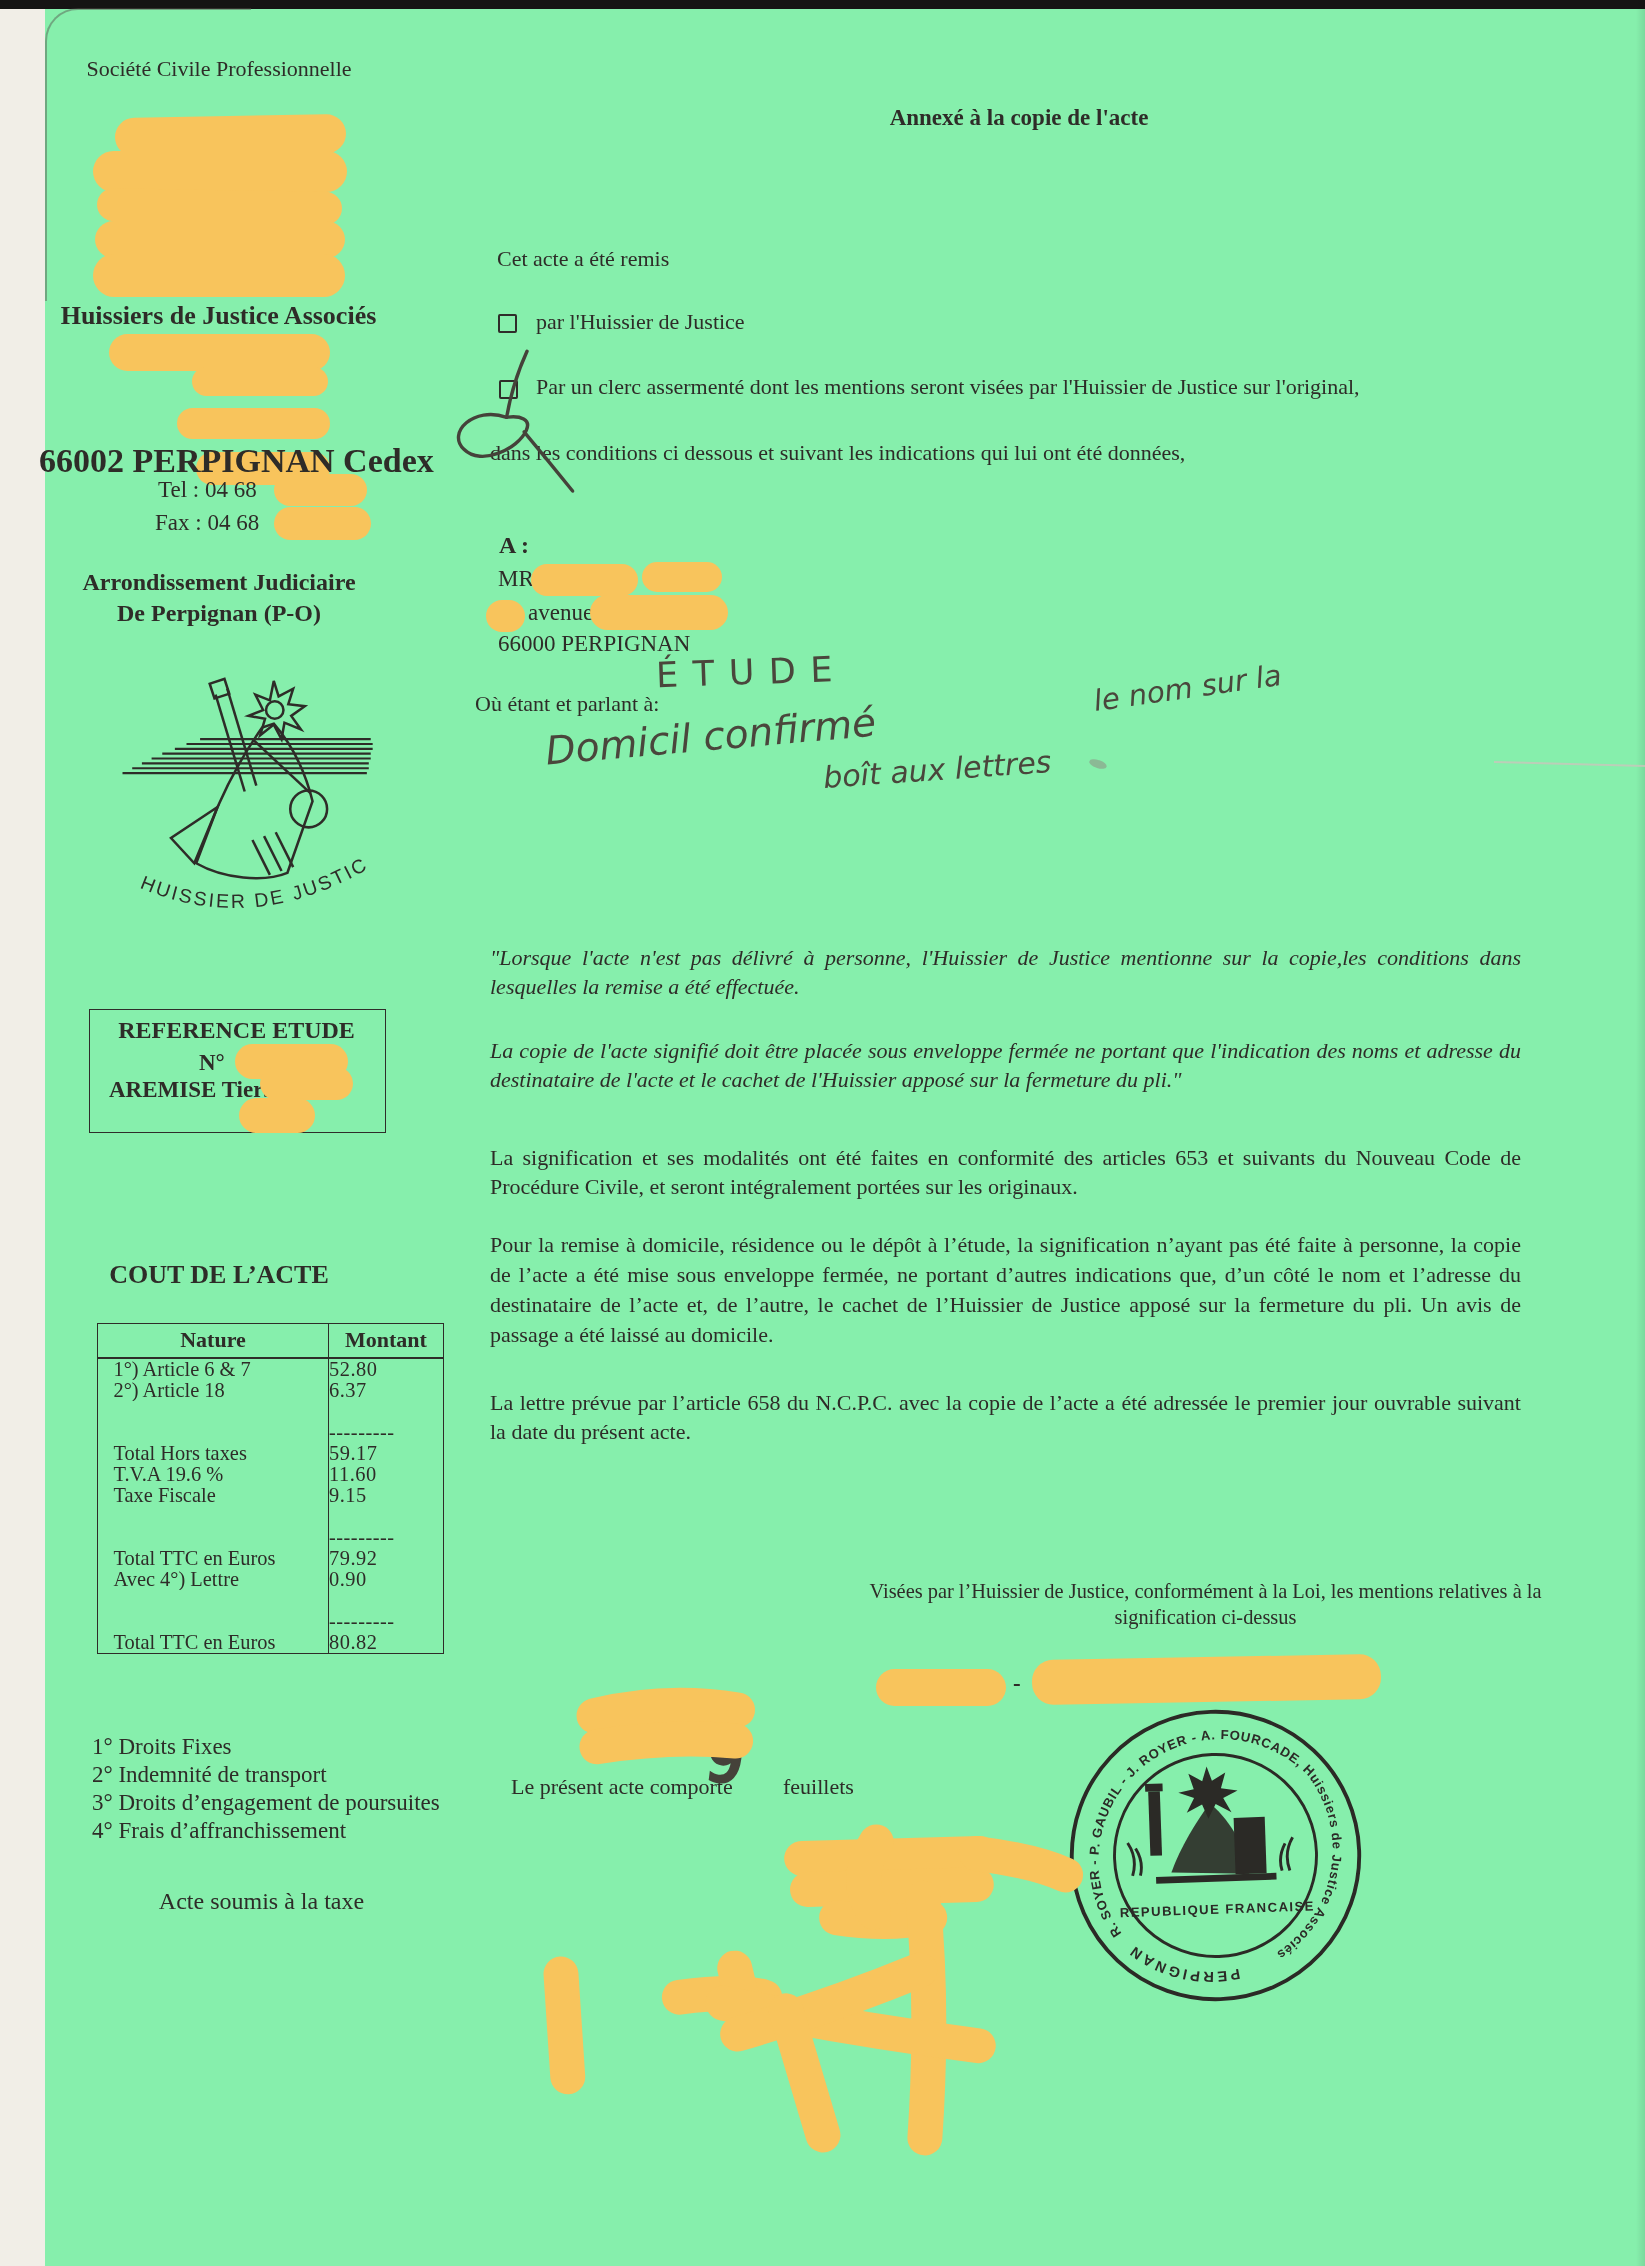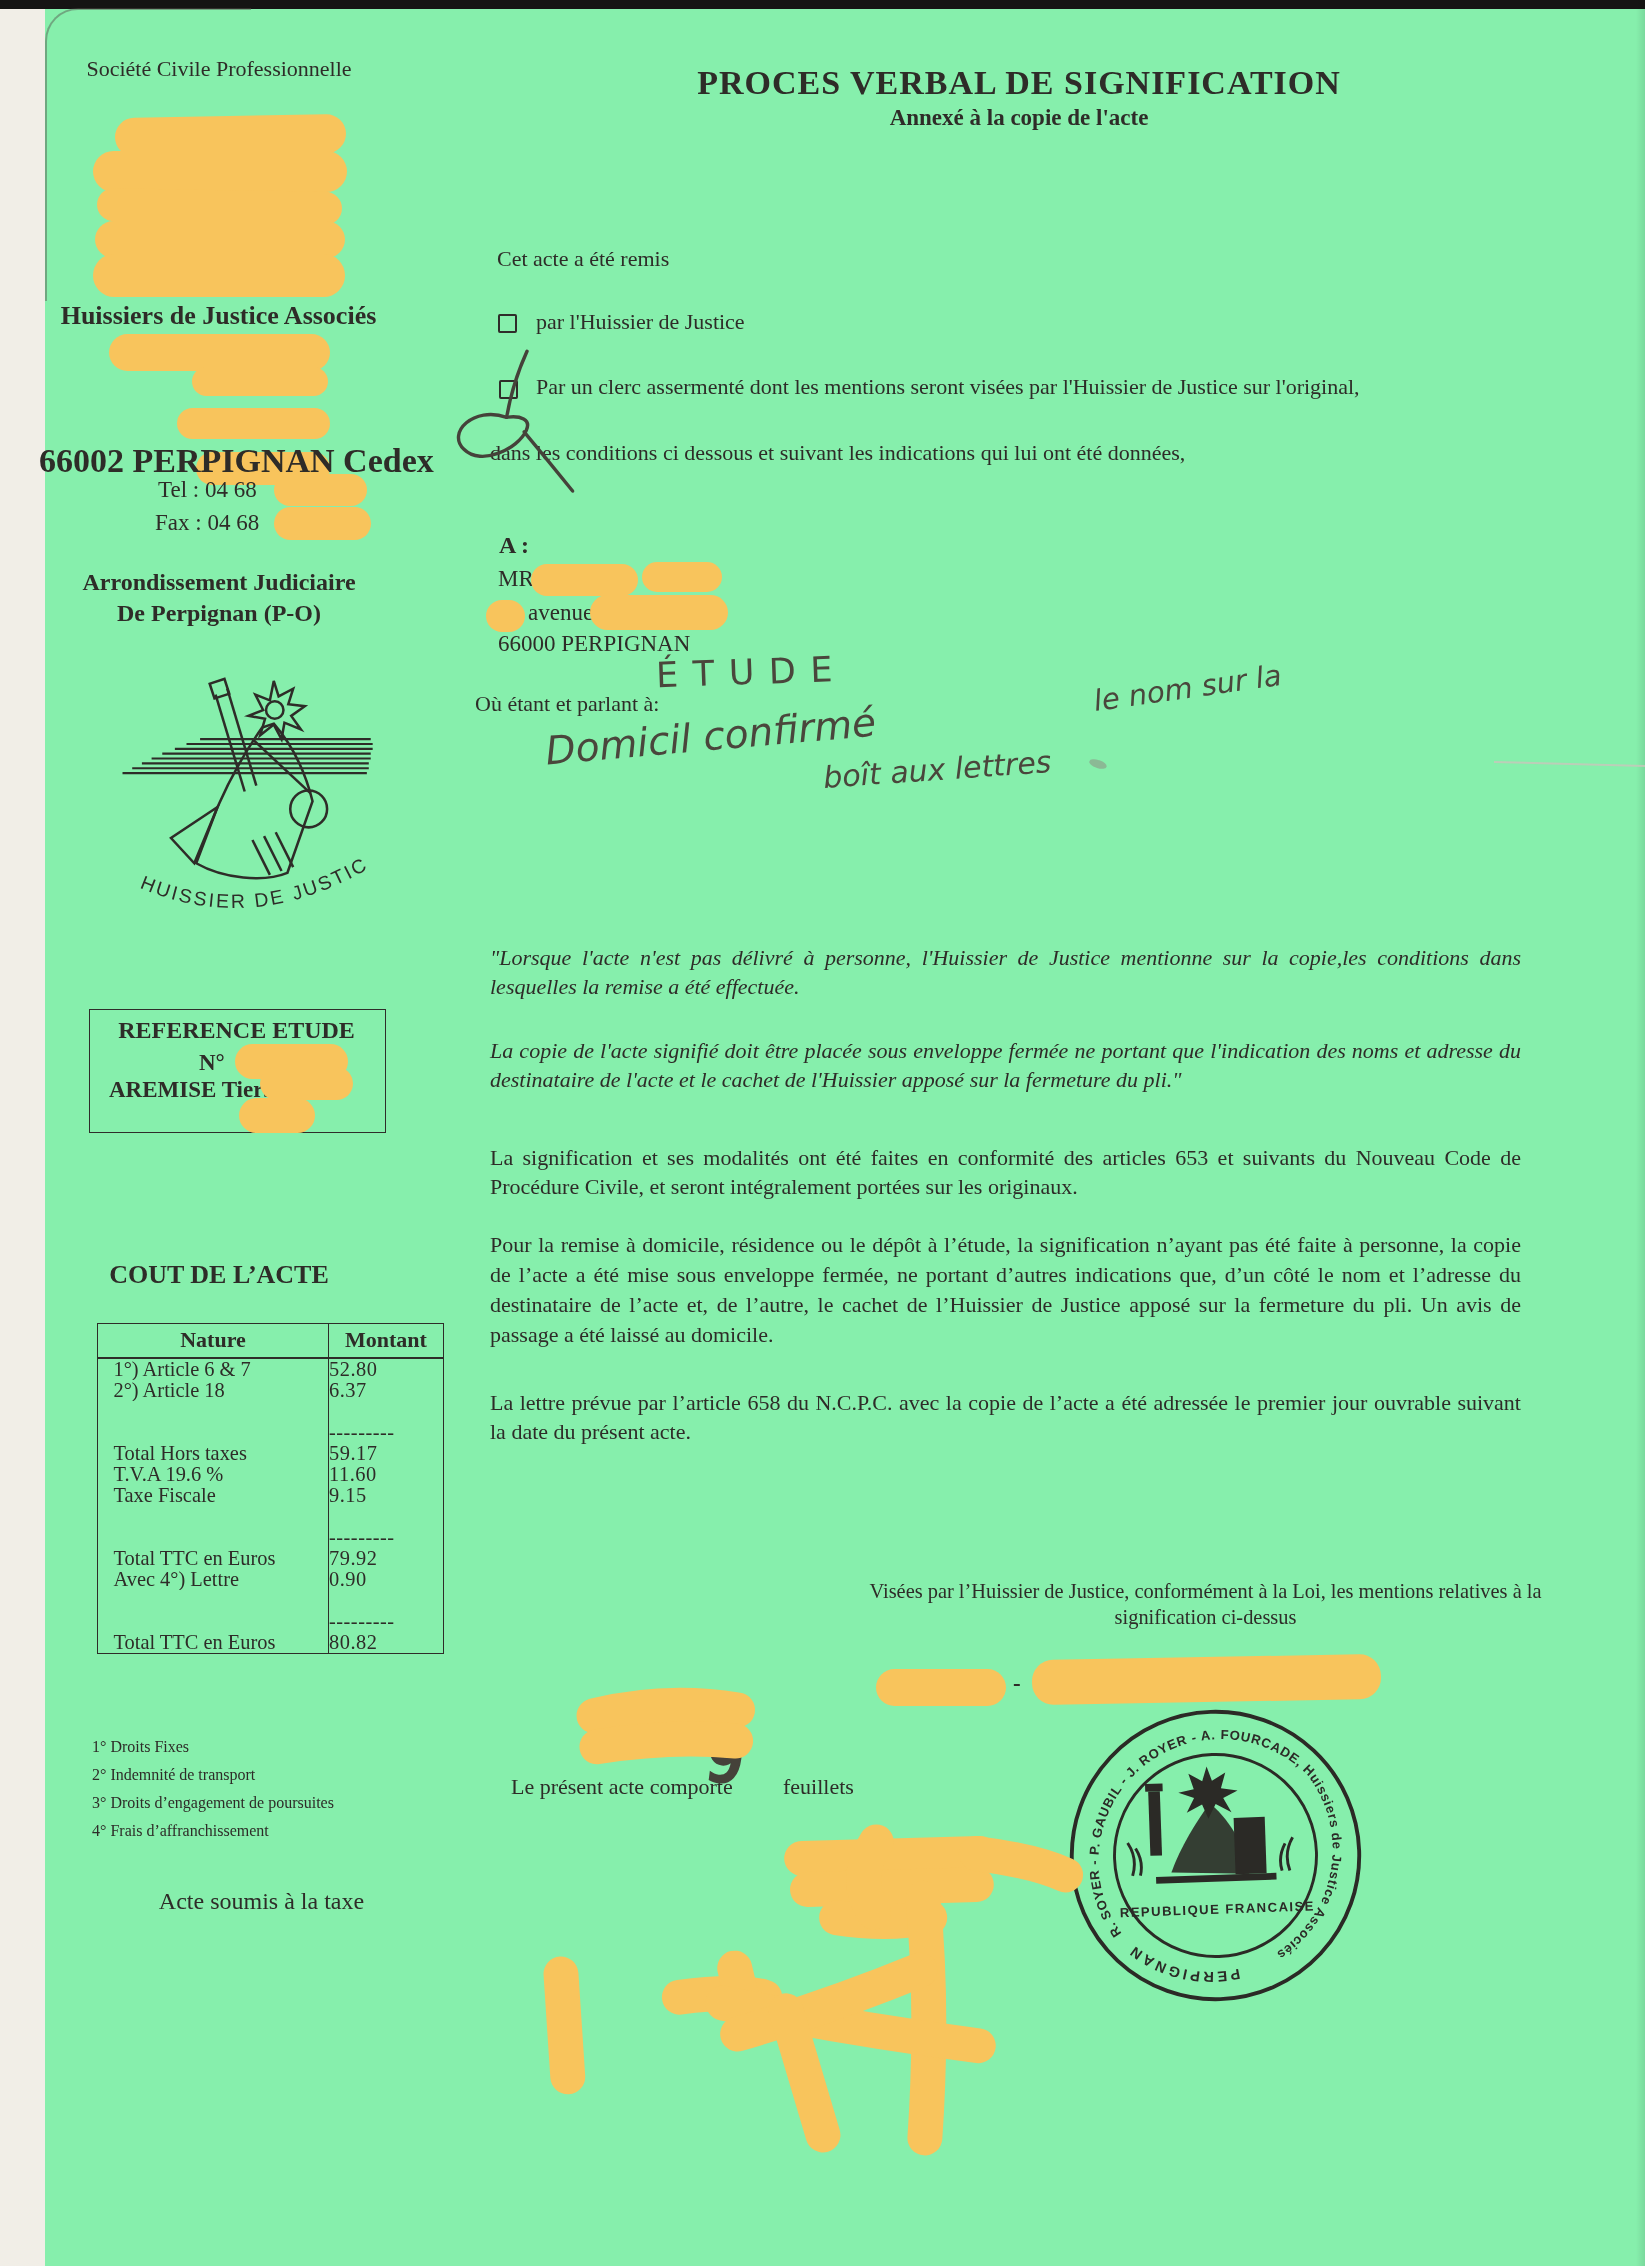--- a/index.html
+++ b/index.html
@@ -16,21 +16,21 @@
   .cb{position:absolute;width:14.6px;height:14.6px;border:2.4px solid #2f2d2a;border-radius:1.9px;background:transparent;}
   
   .costtable{position:absolute;left:97px;top:1323px;width:345px;border:1.9px solid #2e2c28;background:transparent;font-size:20.4px;}
   .costhead{display:flex;border-bottom:2.9px solid #2e2c28;font-weight:bold;font-size:22px;height:33px;line-height:31px;}
   .costhead .cn{width:231px;border-right:1.9px solid #2e2c28;text-align:center;box-sizing:border-box;}
   .costhead .cm{flex:1;text-align:center;}
   .crow{display:flex;height:21px;line-height:21px;}
   .crow .n{width:231px;padding-left:15.5px;border-right:1.9px solid #2e2c28;box-sizing:border-box;overflow:hidden;}
   .crow .m{flex:1;text-align:left;padding-right:11.6px;letter-spacing:0.5px;}
   .refbox{position:absolute;left:89px;top:1009px;width:295px;height:122px;border:1.9px solid #2f2d2a;}
-  .fnline{font-size:16px;line-height:28px;white-space:nowrap;}
+  .fnline{font-size:23px;line-height:28px;white-space:nowrap;}
   .edge-corner{position:absolute;left:45px;top:7.8px;width:204px;height:291px;
                border-left:2.9px solid #55524c;border-top:2.9px solid #55524c;
                border-top-left-radius:33px;opacity:.45;}
 </style>
 </head>
 <body>
 
 <div id="page">
 
   <div class="abs" style="left:0;top:0;width:1646px;height:8.7px;background:#151413;"></div>
@@ -172,21 +172,20 @@
 
   <div class="abs" style="left:92px;top:1733px;">
     <div class="fnline">1° Droits Fixes</div>
     <div class="fnline">2° Indemnité de transport</div>
     <div class="fnline">3° Droits d’engagement de poursuites</div>
     <div class="fnline">4° Frais d’affranchissement</div>
   </div>
 
   <div class="abs ctr nw" style="left:82px;top:1888px;width:359px;font-size:24px;">Acte soumis à la taxe</div>
 
-  <div class="abs ctr nw b" style="left:490px;top:64px;width:1058px;font-size:34px;letter-spacing:1px;">PROCES VERBAL DE SIGNIFICATION</div>
   <div class="abs ctr nw b" style="left:490px;top:105px;width:1058px;font-size:23px;">Annexé à la copie de l'acte</div>
 
   <div class="abs nw" style="left:497px;top:246px;font-size:22px;">Cet acte a été remis</div>
 
   <div class="cb" style="left:498px;top:314px;"></div>
   <div class="abs nw" style="left:536px;top:309px;font-size:22px;">par  l'Huissier de Justice</div>
 
   <div class="cb" style="left:499px;top:380px;"></div>
   <div class="abs nw" style="left:536px;top:374px;font-size:22px;">Par un clerc assermenté dont les mentions seront visées par l'Huissier de Justice sur l'original,</div>
   <div class="abs nw" style="left:490px;top:440px;font-size:22px;">dans les conditions ci dessous et suivant les indications qui lui ont été données,</div>

